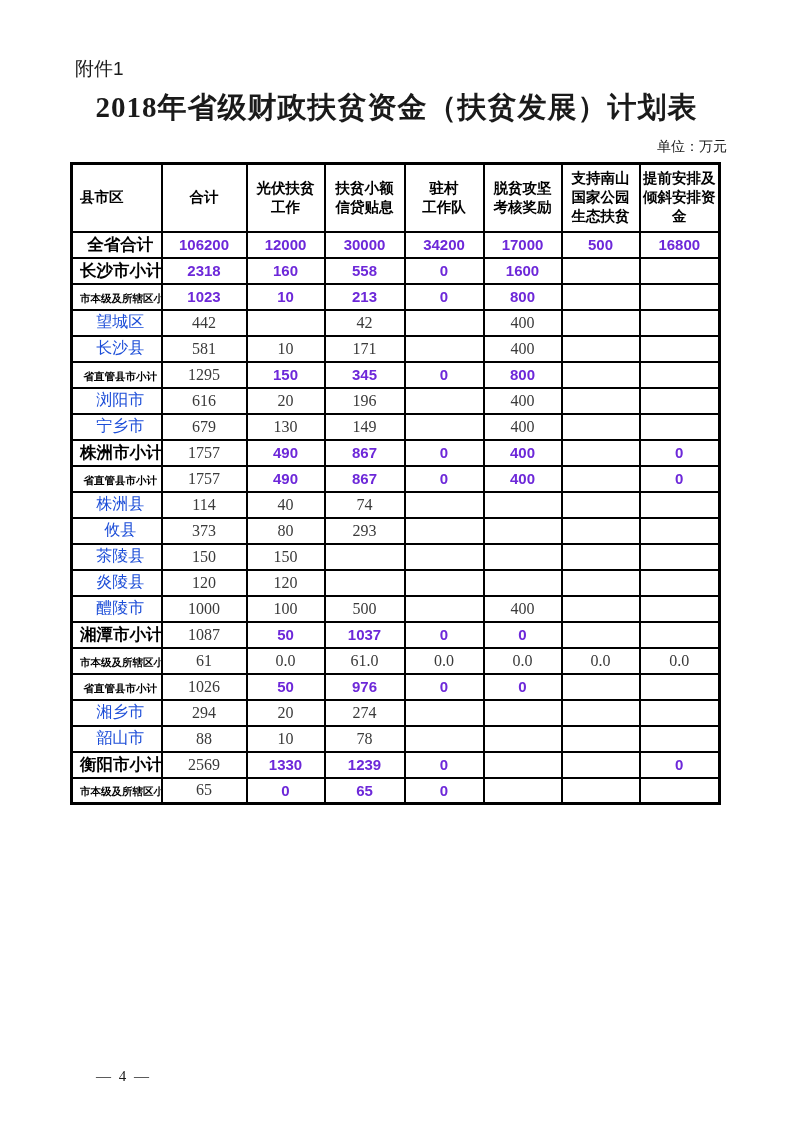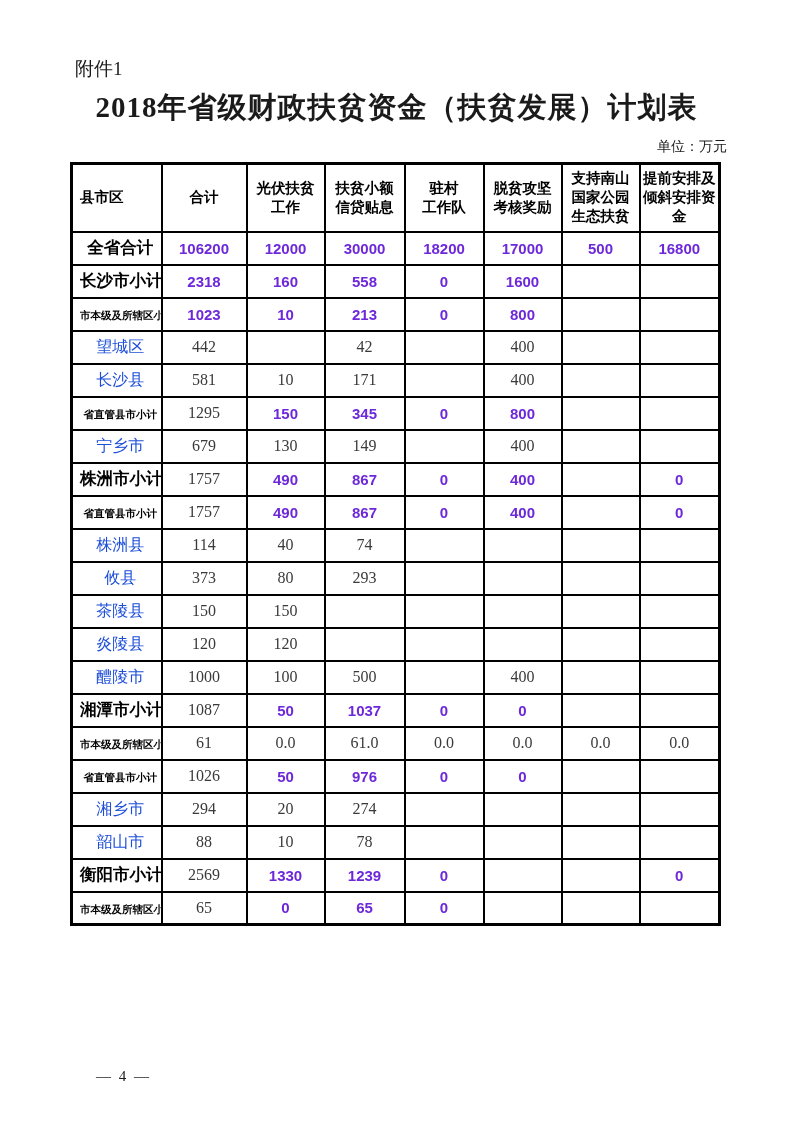--- a/index.html
+++ b/index.html
@@ -11,21 +11,21 @@
     font-family: "Liberation Serif", "DejaVu Serif", serif;
     color: #1a1a1a;
     overflow: hidden;
   }
 
   .attachment {
     position: absolute;
     left: 75px;
     top: 56px;
     font-size: 19px;
-    font-family: Liberation Serif, serif;
+    font-family: Liberation Sans, sans-serif;
   }
 
   .doc-title {
     position: absolute;
     left: 0;
     top: 88px;
     width: 100%;
     text-align: center;
     font-size: 29px;
     font-weight: bold;
@@ -50,21 +50,21 @@
     width: 648px;
     border: 3px solid #000;
   }
   table.fund-table th, table.fund-table td {
     border: 2px solid #000;
     vertical-align: middle;
     text-align: center;
     overflow: hidden;
   }
   table.fund-table thead tr { height: 68px; }
-  table.fund-table tbody tr { height: 33px; }
+  table.fund-table tbody tr { height: 26px; }
 
   th.col-h {
     font-family: "Liberation Sans", "DejaVu Sans", sans-serif;
     font-weight: bold;
     font-size: 14.5px;
     line-height: 1.3;
     white-space: pre-line;
     color: #000;
   }
   th.col-h.first { text-align: left; padding-left: 7px; }
@@ -150,21 +150,21 @@
 倾斜安排资
 金</th>
       </tr>
   </thead>
   <tbody>
       <tr>
         <td class="label-cell"><span class="lbl-subtotal">全省合计</span></td>
         <td class="num bold">106200</td>
         <td class="num bold">12000</td>
         <td class="num bold">30000</td>
-        <td class="num bold">18200</td>
+        <td class="num bold">34200</td>
         <td class="num bold">17000</td>
         <td class="num bold">500</td>
         <td class="num bold">16800</td>
       </tr>
       <tr>
         <td class="label-cell"><span class="lbl-subtotal">长沙市小计</span></td>
         <td class="num bold">2318</td>
         <td class="num bold">160</td>
         <td class="num bold">558</td>
         <td class="num bold">0</td>
@@ -206,20 +206,30 @@
         <td class="label-cell"><span class="lbl-subtotal-small">省直管县市小计</span></td>
         <td class="num plain">1295</td>
         <td class="num bold">150</td>
         <td class="num bold">345</td>
         <td class="num bold">0</td>
         <td class="num bold">800</td>
         <td class="num plain"></td>
         <td class="num plain"></td>
       </tr>
       <tr>
+        <td class="label-cell"><span class="lbl-normal">浏阳市</span></td>
+        <td class="num plain">616</td>
+        <td class="num plain">20</td>
+        <td class="num plain">196</td>
+        <td class="num plain"></td>
+        <td class="num plain">400</td>
+        <td class="num plain"></td>
+        <td class="num plain"></td>
+      </tr>
+      <tr>
         <td class="label-cell"><span class="lbl-normal">宁乡市</span></td>
         <td class="num plain">679</td>
         <td class="num plain">130</td>
         <td class="num plain">149</td>
         <td class="num plain"></td>
         <td class="num plain">400</td>
         <td class="num plain"></td>
         <td class="num plain"></td>
       </tr>
       <tr>

